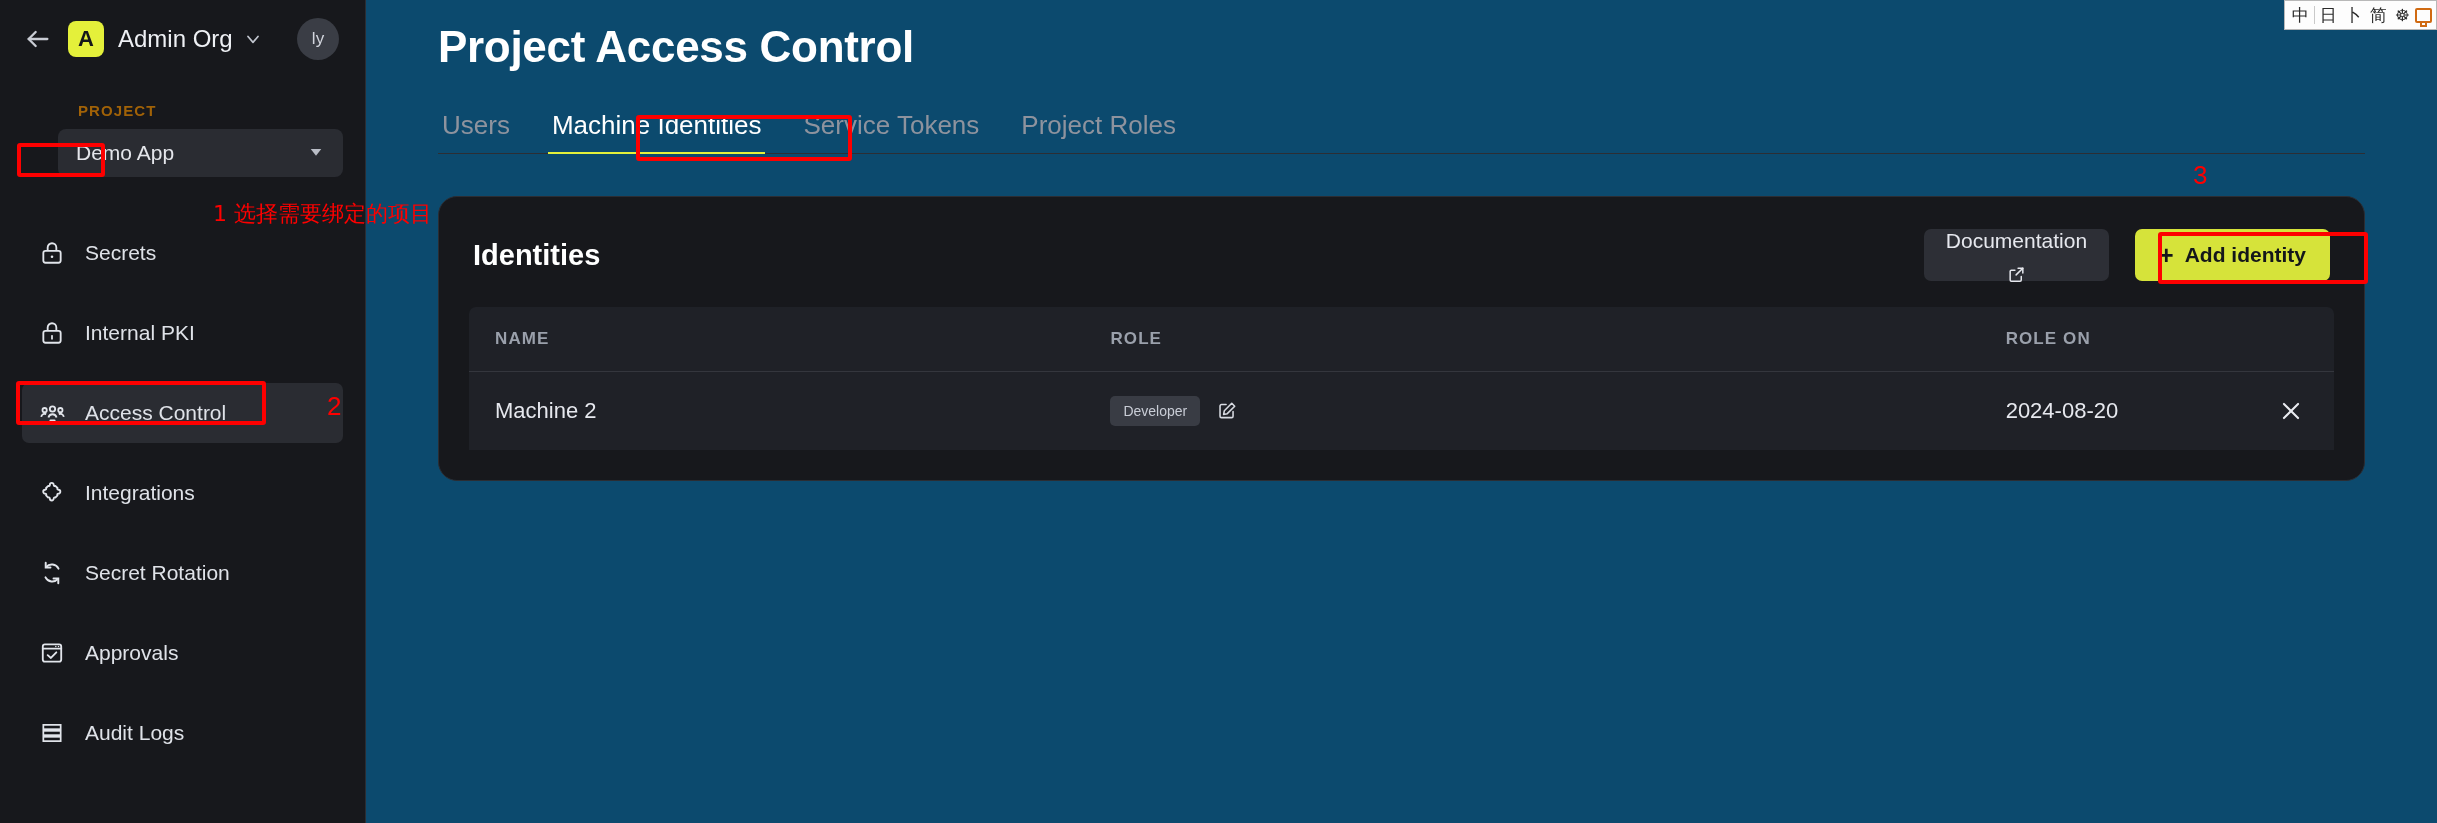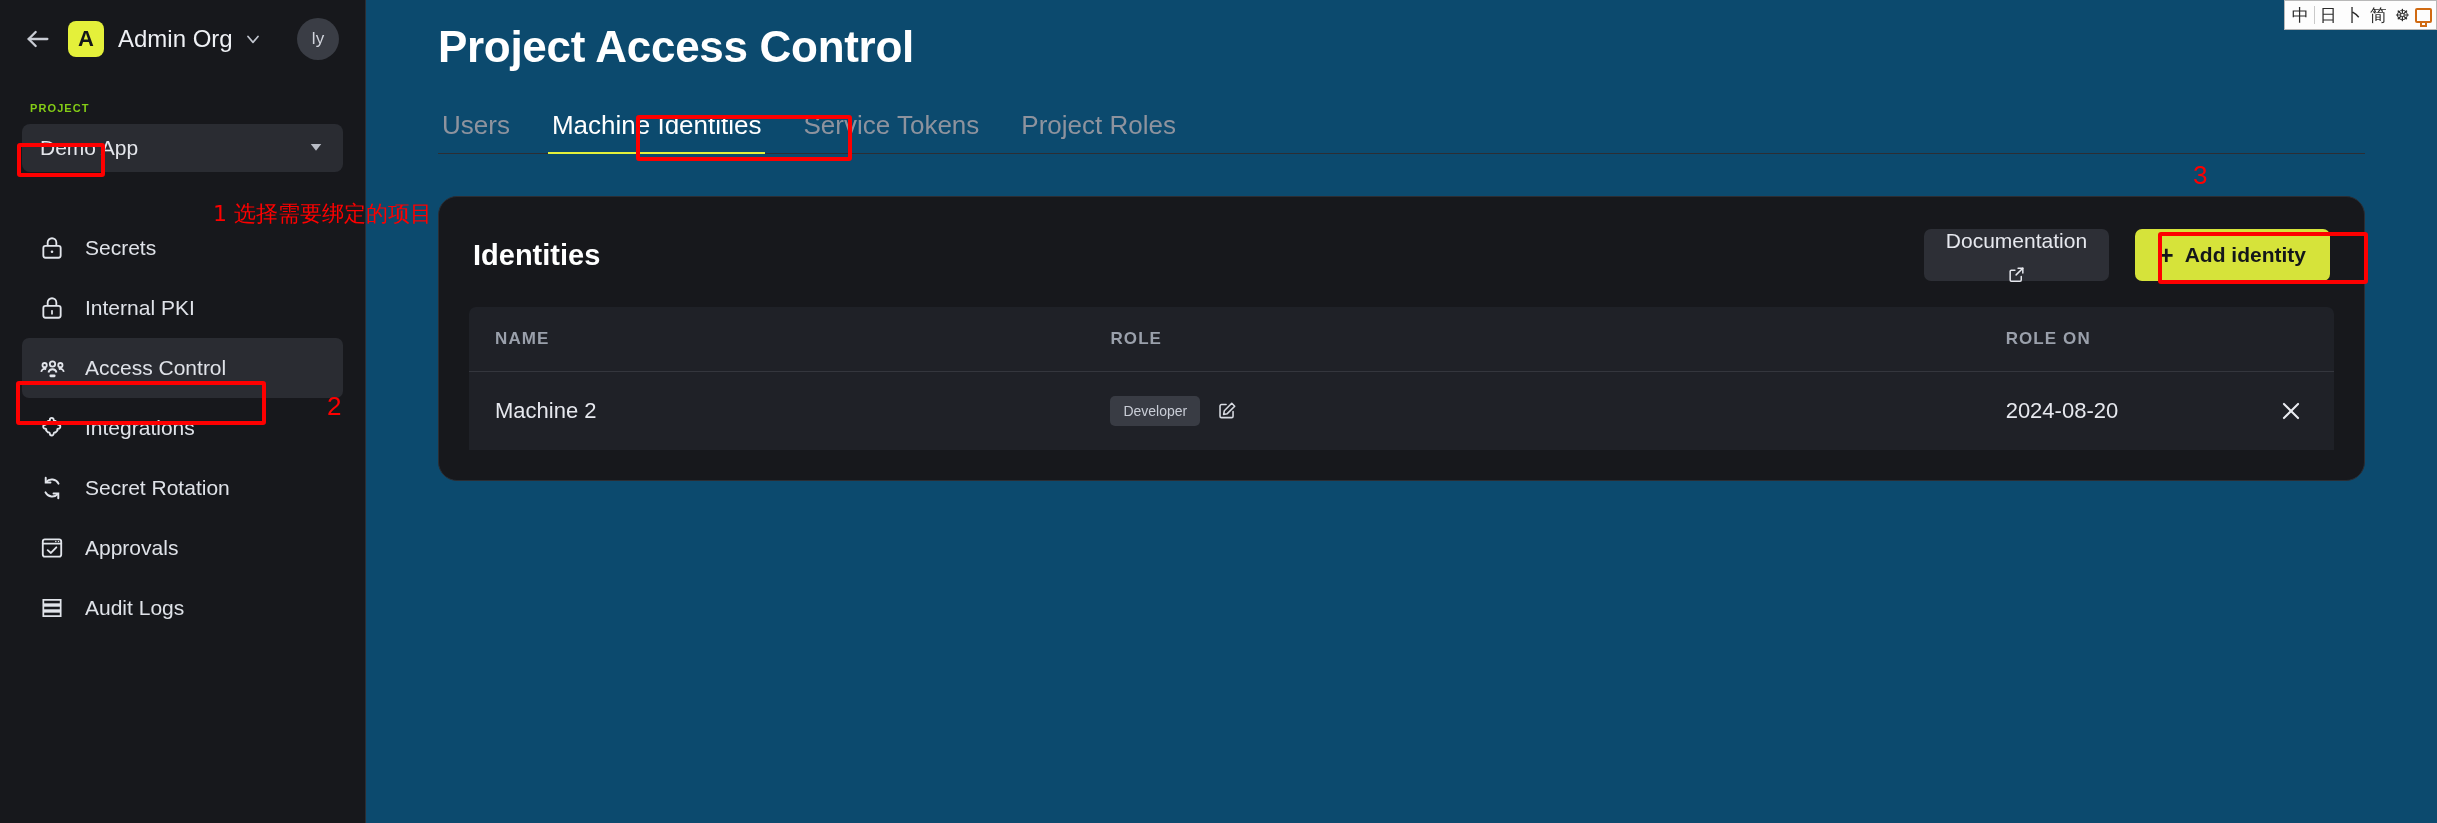--- a/index.html
+++ b/index.html
@@ -65,29 +65,31 @@
     border-radius: 50%;
     background: #3a3d45;
     color: #d2d5dd;
     font-size: 17px;
     display: flex; align-items: center; justify-content: center;
     margin-left: auto;
     flex: 0 0 auto;
   }
 
   .project-label {
-    font-size: 11px;
+    font-size: 15px;
     letter-spacing: 1.1px;
-    color: #84cc16;
+    color: #a16207;
     font-weight: bold;
     padding: 24px 0 10px 30px;
+    margin-left: 48px;
   }
   .project-select-wrap {
     padding: 0 22px;
     position: relative;
+    margin-left: 36px;
   }
   .project-select {
     height: 48px;
     background: #2a2c32;
     border-radius: 8px;
     display: flex;
     align-items: center;
     padding: 0 18px;
     color: #e4e6eb;
     font-size: 21px;
@@ -96,20 +98,21 @@
     margin-left: auto;
     color: #b9bdc6;
     font-size: 14px;
   }
 
   .nav {
     margin-top: 46px;
     padding: 0 22px;
     display: flex;
     flex-direction: column;
+    gap: 20px;
   }
   .nav-item {
     height: 60px;
     display: flex;
     align-items: center;
     gap: 19px;
     padding: 0 16px;
     border-radius: 7px;
     color: #dfe2e8;
     font-size: 21px;

